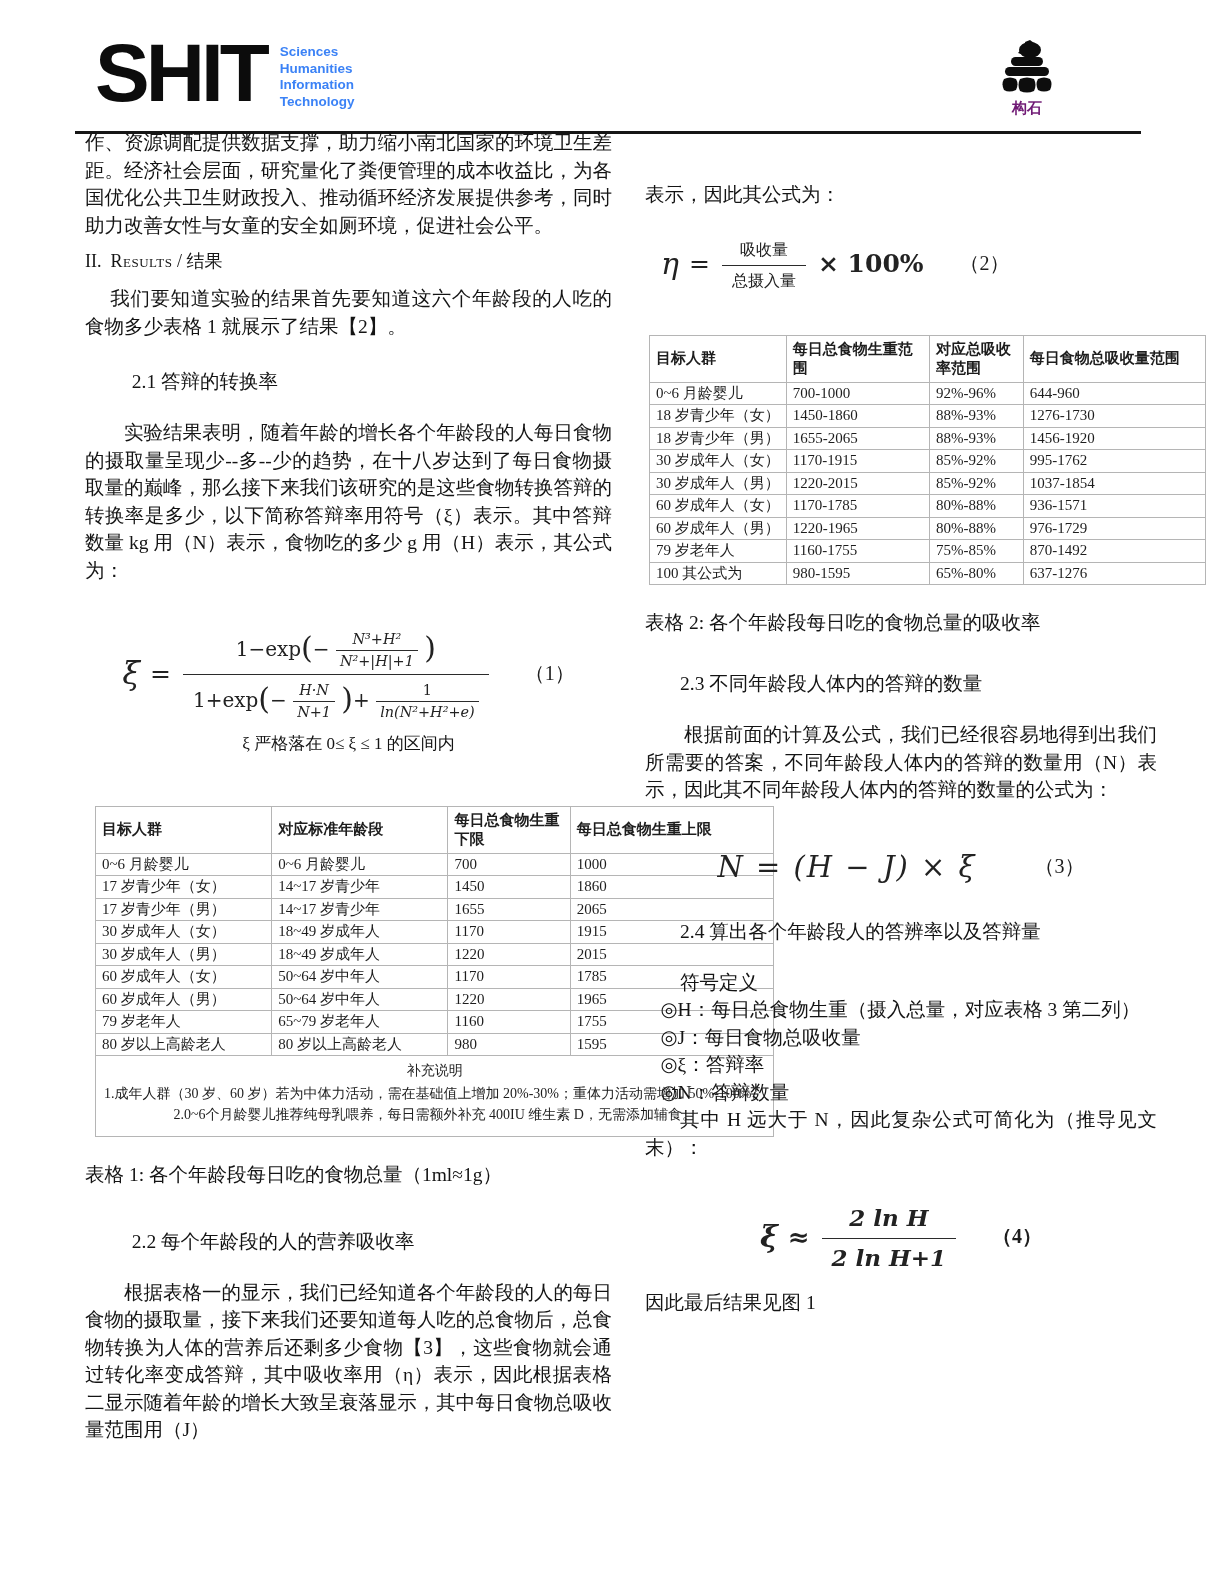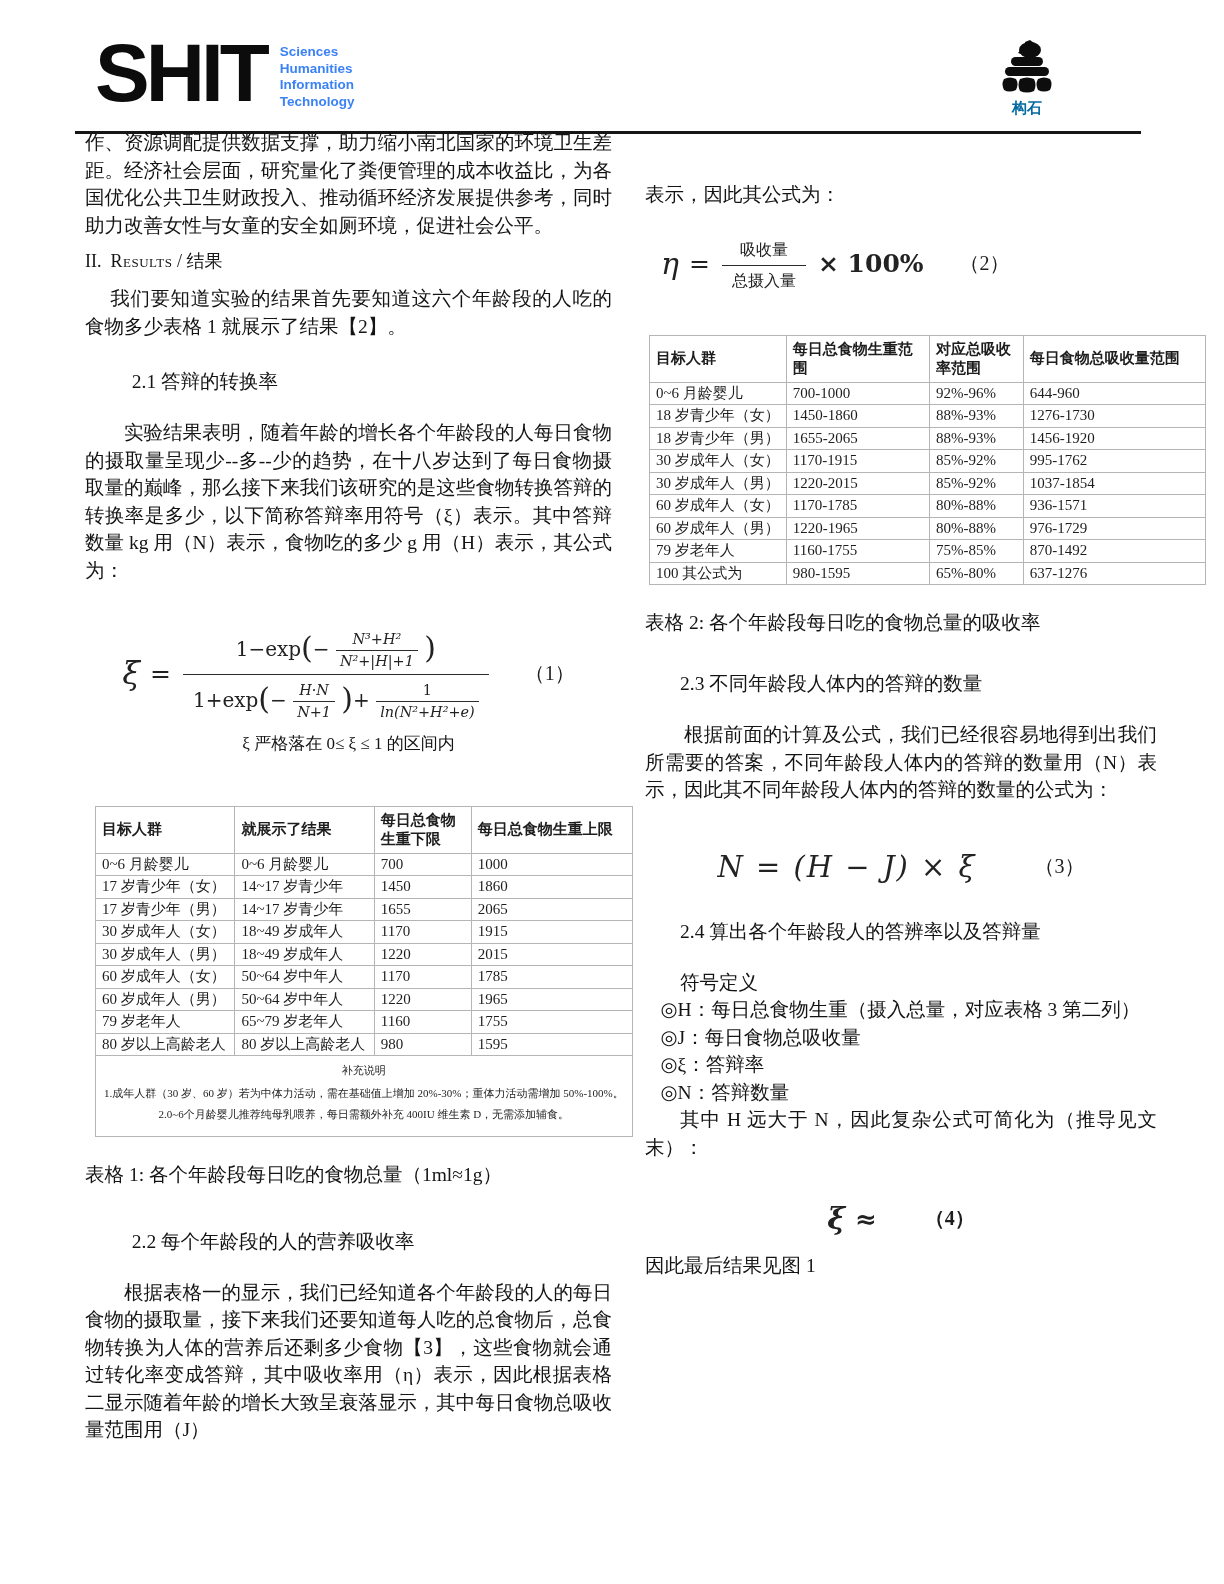--- a/index.html
+++ b/index.html
@@ -8,21 +8,21 @@
 
   
   .logo-block{position:absolute;top:36px;left:95px;display:flex;align-items:flex-start;}
   .logo-word{font-family:"Liberation Sans","DejaVu Sans",sans-serif;font-weight:900;
              font-size:82px;line-height:74px;letter-spacing:-4px;color:#0c0c0c;}
   .tagline{margin:8px 0 0 14px;font-family:"Liberation Sans","DejaVu Sans",sans-serif;
            font-weight:bold;font-size:13.5px;line-height:16.5px;color:#3b82f6;}
   .org{position:absolute;top:40px;left:990px;width:74px;text-align:center;}
   .org svg{display:block;margin:0 auto;}
   .org-name{font-family:"Liberation Sans","DejaVu Sans",sans-serif;font-weight:bold;
-            font-size:15px;margin-top:1px;color:#0369a1;}
+            font-size:15px;margin-top:1px;color:#701a75;}
   .rule{position:absolute;top:131px;left:75px;width:1066px;height:3px;background:#161616;}
 
   
   .columns{position:absolute;top:129px;left:85px;width:1105px;display:flex;gap:33px;}
   .col-left{width:527px;}
   .col-right{width:512px;padding-top:52px;}
 
   p{margin:0;font-size:19.5px;line-height:27.5px;text-align:justify;}
   .ind-1{text-indent:1.3em;}
   .ind-2{text-indent:2em;}
@@ -59,21 +59,21 @@
   .f4 .f-eq{font-size:26px;}
 
   
   table{border-collapse:collapse;font-size:15px;color:#1d1d1d;margin-top:0;
         font-family:"Liberation Serif","DejaVu Serif",serif;}
   th,td{border:1px solid #b5b5b5;text-align:left;}
   th{font-weight:bold;padding:4px 6px;line-height:19px;vertical-align:middle;}
   td{padding:1px 6px;line-height:19.5px;white-space:nowrap;}
   .tbl1{width:510px;margin:48px 0 0 10px;}
   .tbl2{width:557px;margin:44px 0 0 4px;}
-  .notes-cell{padding:4px 8px 10px;text-align:center;font-size:11px;line-height:21.5px;}
+  .notes-cell{padding:4px 8px 10px;text-align:center;font-size:14px;line-height:21.5px;}
   .notes-title{font-weight:normal;margin-bottom:1px;}
   .table-caption{margin-top:24px;font-size:19.5px;text-align:left;}
 
   
   .sym-title{margin-top:22px;text-indent:1.8em;}
   .sym-line{font-size:19.5px;line-height:27.5px;text-indent:0.8em;text-align:justify;}
 </style>
 </head>
 <body>
 
@@ -147,21 +147,21 @@
       <table class="tbl1" id="table1">
         <colgroup>
             <col style="width:127px">
             <col style="width:130px">
             <col style="width:95px">
             <col style="width:158px">
           </colgroup>
         <thead>
             <tr>
               <th>目标人群</th>
-              <th>就展示了结果</th>
+              <th>对应标准年龄段</th>
               <th>每日总食物生重下限</th>
               <th>每日总食物生重上限</th>
             </tr>
           </thead>
         <tbody>
             <tr>
               <td>0~6 月龄婴儿</td>
               <td>0~6 月龄婴儿</td>
               <td>700</td>
               <td>1000</td>
@@ -343,20 +343,24 @@
           <div class="sym-line">◎J：每日食物总吸收量</div>
           <div class="sym-line">◎ξ：答辩率</div>
           <div class="sym-line">◎N：答辩数量</div>
         </div>
 
       <p class="ind-1" style="text-indent:1.8em;">其中 H 远大于 N，因此复杂公式可简化为（推导见文末）：</p>
 
       <div class="formula f4">
         <span class="f-lhs">ξ</span>
         <span class="f-eq">≈</span>
+        <span class="frac">
+          <span class="fnum it">2 ln H</span>
+          <span class="fden it">2 ln H+1</span>
+        </span>
         <span class="f-tag">（4）</span>
       </div>
 
       <p>因此最后结果见图 1</p>
 
     </div>
   </div>
 </div>
 
 </body></html>

